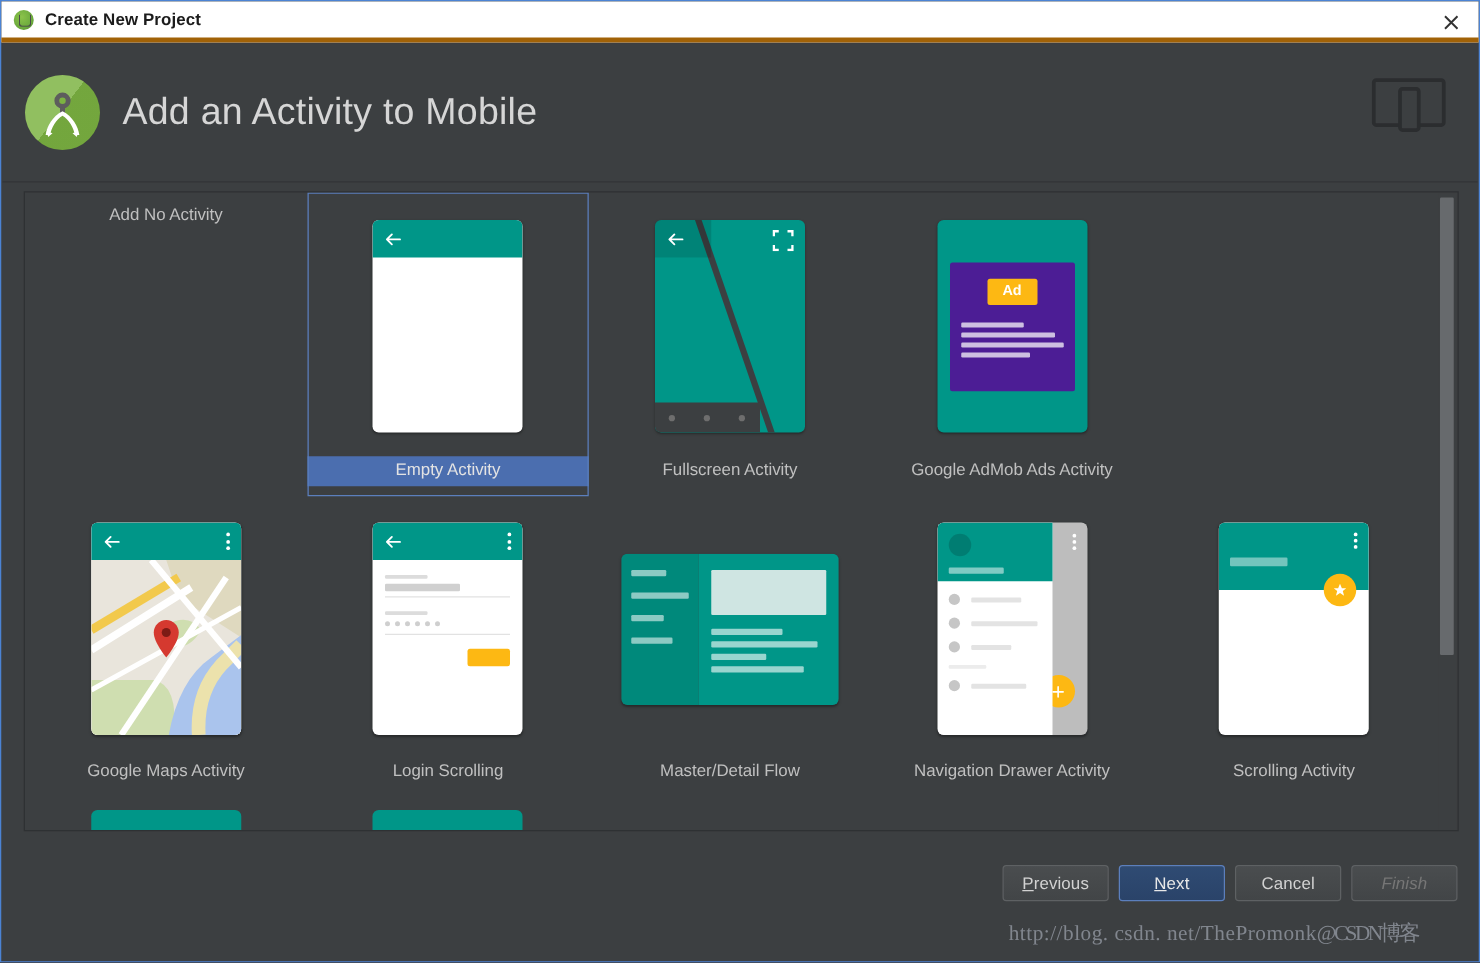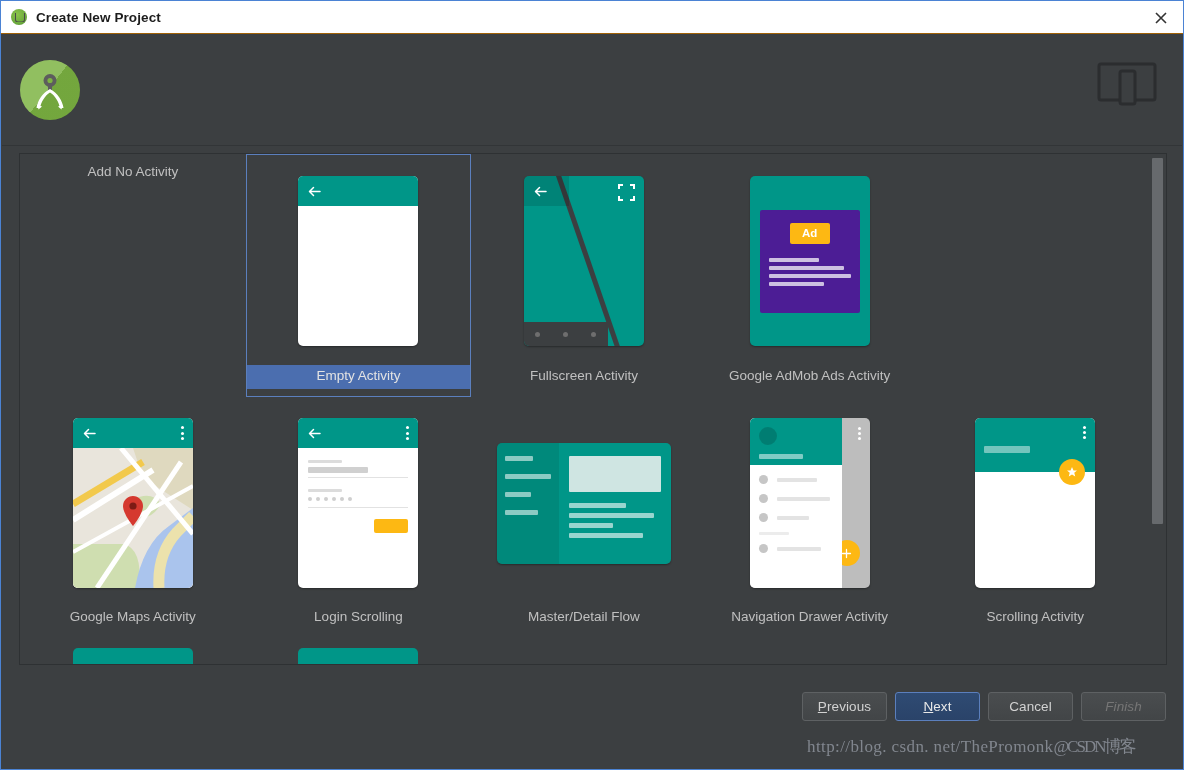--- a/index.html
+++ b/index.html
@@ -21,21 +21,21 @@
     overflow: hidden;
   }
 
   
   .titlebar {
     position: absolute;
     top: 0; left: 0;
     width: 1182px;
     height: 33px;
     background: #ffffff;
-    border-bottom: 1px solid #a16207;
+    border-bottom: 4px solid #a16207;
     display: flex;
     align-items: center;
   }
   .titlebar-icon {
     width: 16px; height: 16px;
     margin-left: 10px;
     border-radius: 50%;
     background: radial-gradient(circle at 40% 35%, #8bc34a 0%, #6aa83c 65%, #4f8b2c 100%);
     position: relative;
     flex: none;
@@ -408,20 +408,21 @@
         <g fill="#ffffff">
           <path d="M30 14 a6.5 6.5 0 0 1 6.5 6.5 a6.5 6.5 0 0 1 -6.5 6.5 a6.5 6.5 0 0 1 -6.5 -6.5 a6.5 6.5 0 0 1 6.5 -6.5 z" fill="#5d5d5d"></path>
           <circle cx="30" cy="20.5" r="2.6" fill="#7cb342"></circle>
           <path d="M28 26 h4 v6 h-4 z" fill="#5d5d5d"></path>
           <path d="M30 29 C22 33 17.5 41 16.5 48 l3.6 0 C21 42 25 35.5 30 32.5 C35 35.5 39 42 39.9 48 l3.6 0 C42.5 41 38 33 30 29 z"></path>
           <path d="M17.5 45 l4.5 1.5 l-3.5 3 z"></path>
           <path d="M42.5 45 l-4.5 1.5 l3.5 3 z"></path>
         </g>
       </svg>
     </div>
+    <div class="wizard-title">Add an Activity to Mobile</div>
     <div class="form-factor-icon">
       <svg width="60" height="48" viewBox="0 0 60 48">
         <rect x="2" y="4" width="56" height="36" rx="2" fill="none" stroke="#2b2d2f" stroke-width="3"></rect>
         <rect x="23" y="11" width="15" height="33" rx="2" fill="#3c3f41" stroke="#2b2d2f" stroke-width="3"></rect>
       </svg>
     </div>
   </div>
 
   <div class="scroll-panel">
     <div class="grid">

